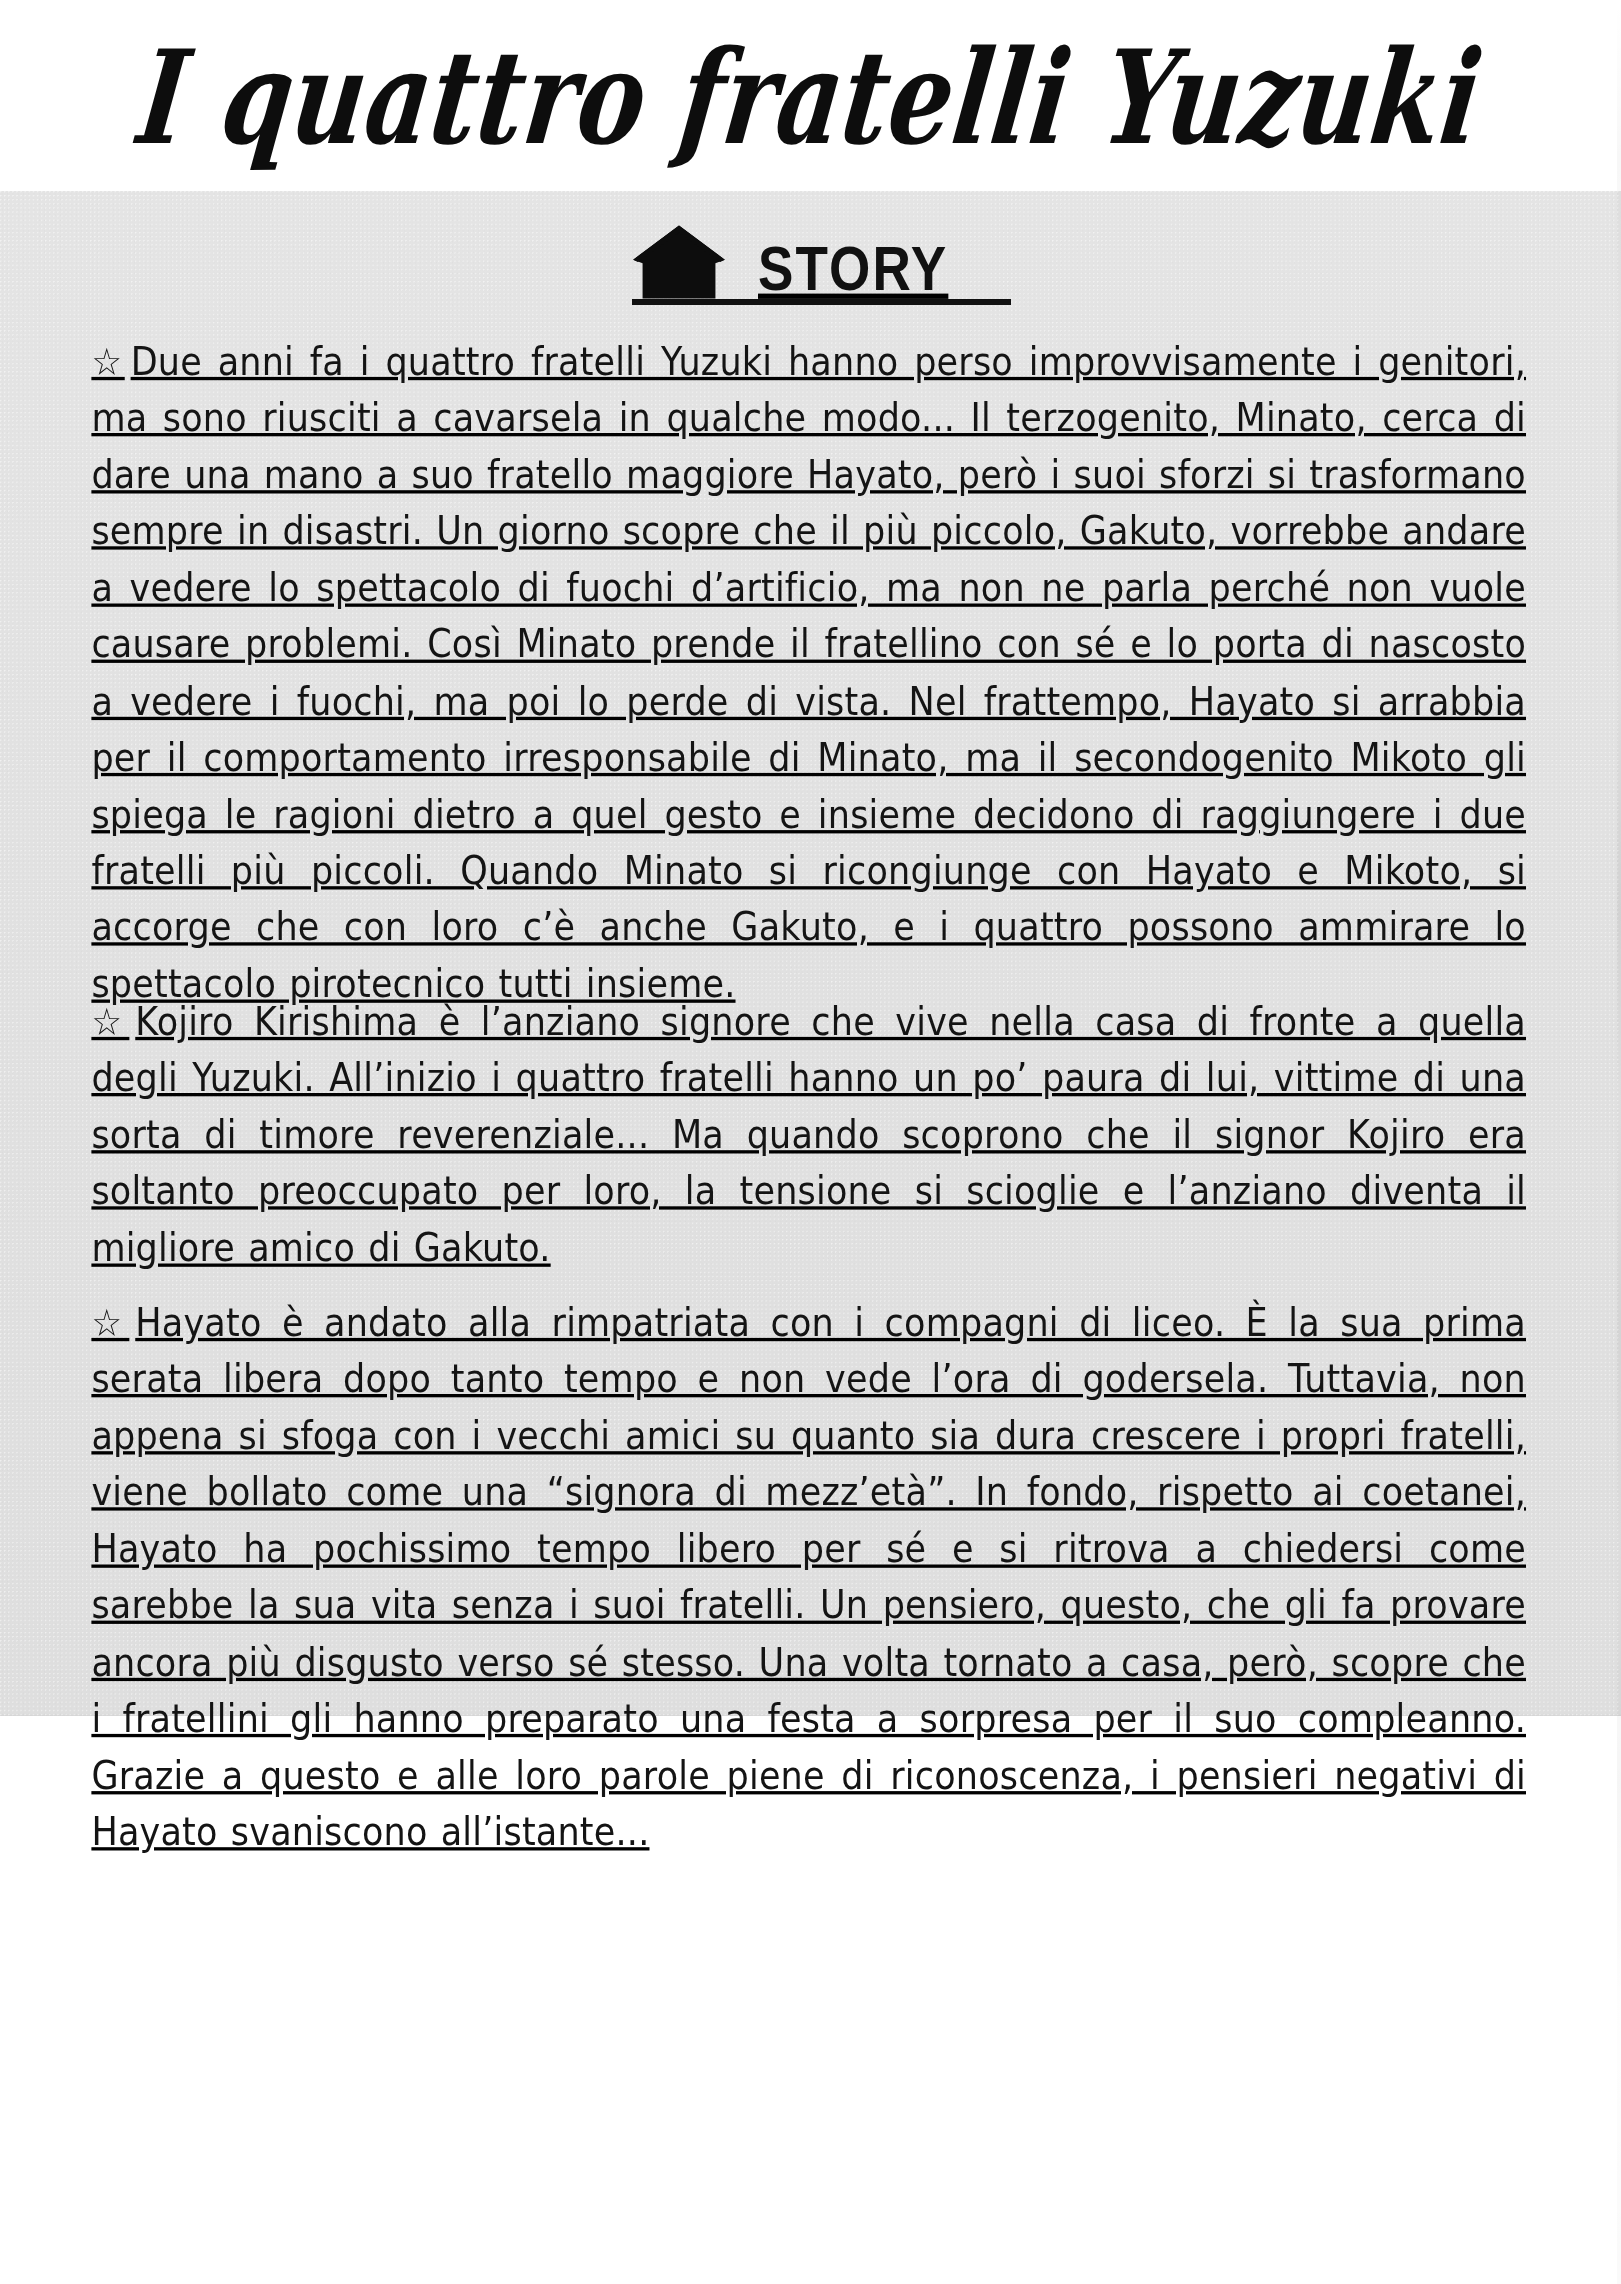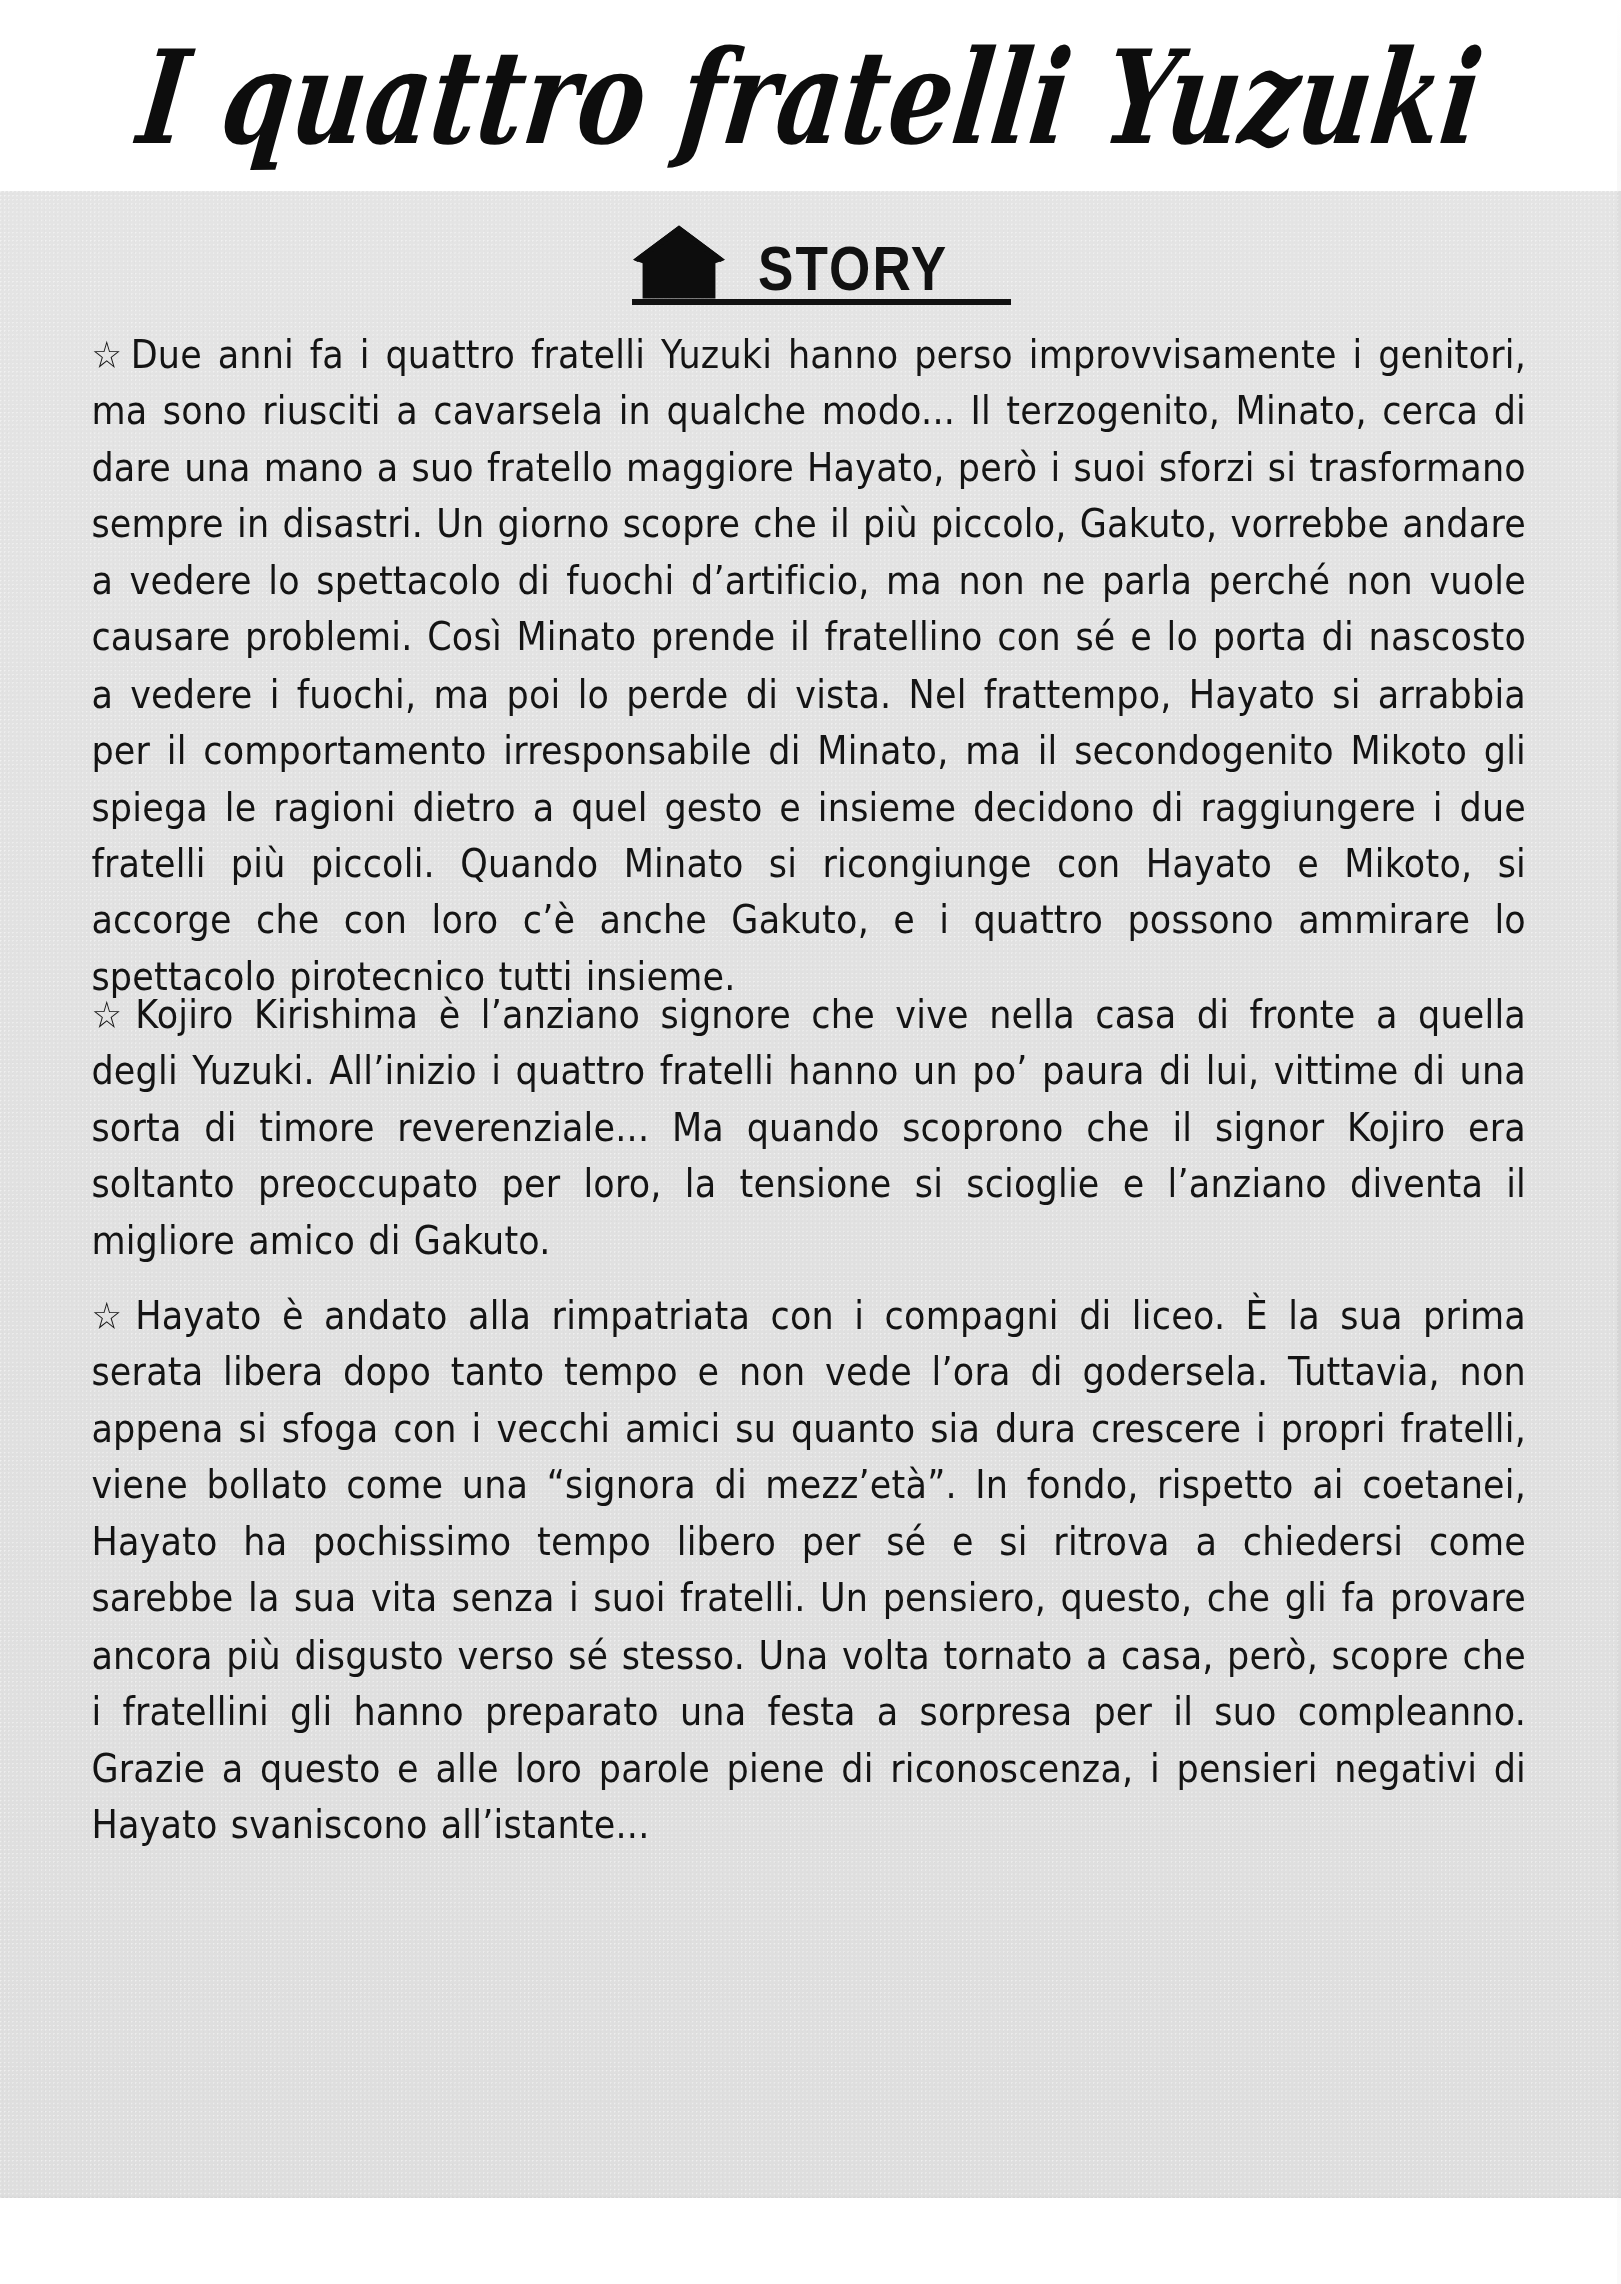--- a/index.html
+++ b/index.html
@@ -49,28 +49,29 @@
     transform-origin: center center;
     margin-top: 3.5px;
   }
 
   
   .content-panel {
     position: absolute;
     left: 0;
     top: 191px;
     width: 1622px;
-    height: 2007px;
+    height: 1525px;
     background-color: #e2e2e2;
     background-image:
       radial-gradient(circle at 0.6px 0.6px, rgba(255,255,255,0.55) 0.6px, transparent 0.8px),
       radial-gradient(circle at 2.3px 2.9px, rgba(0,0,0,0.022) 0.6px, transparent 0.8px),
       linear-gradient(180deg, #e4e4e4 0%, #e0e0e0 55%, #dedede 100%);
     background-size: 4.1px 4.1px, 5.3px 5.3px, 100% 100%;
     box-shadow: inset 0 -1.2px 0 rgba(0,0,0,0.035);
+    text-decoration: underline;
   }
 
   .panel-inner {
     position: relative;
     width: 1622px;
     height: 100%;
     box-sizing: border-box;
     padding: 0 82px;
   }
 
@@ -118,21 +119,21 @@
     position: absolute;
     left: 0;
     right: -21px;
     bottom: -2.3px;
     height: 6.5px;
     background: #111111;
   }
 
   
   .story-body {
-    margin-top: 23px;
+    margin-top: 30px;
     padding: 0 14px 0 9.4px;
   }
   .story-para {
     font-family: "DejaVu Sans", sans-serif;
     font-size: 35px;
     line-height: 1.47;
     color: #141414;
     text-align: justify;
     text-justify: inter-word;
     margin: 0 0 43px 0;

